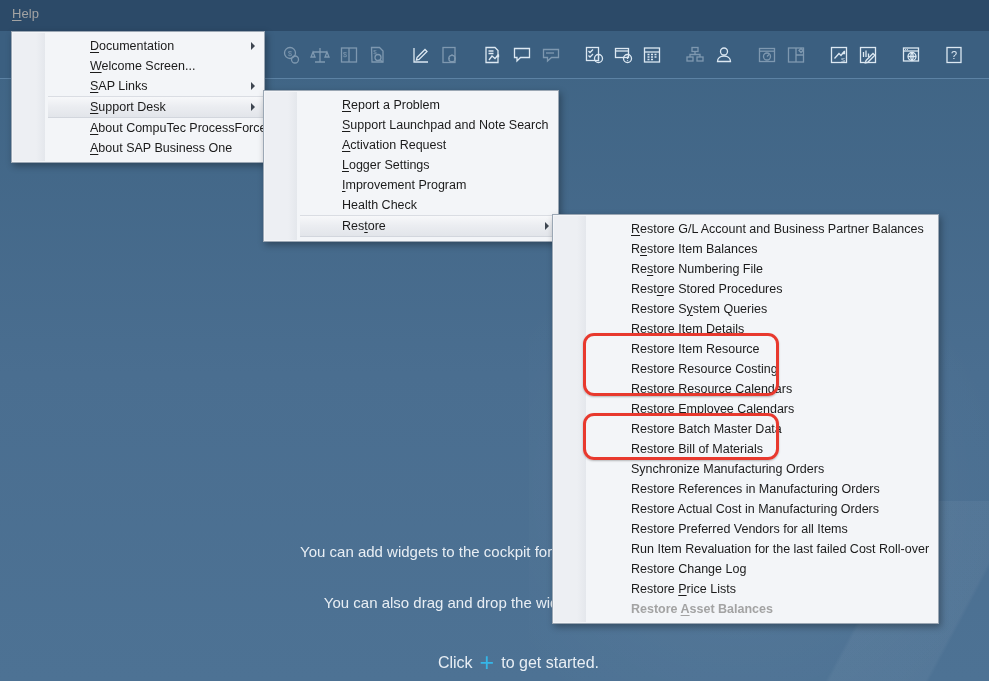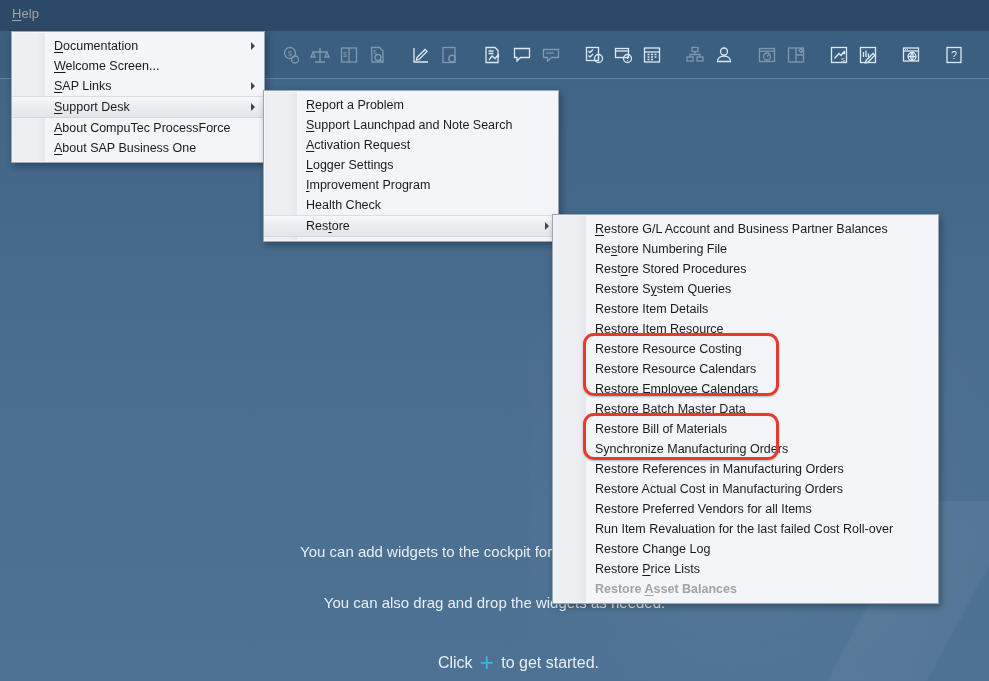--- a/index.html
+++ b/index.html
@@ -114,20 +114,21 @@
   .mi {
     position: relative;
     height: 20px;
     line-height: 20px;
     padding-left: 42px;
     padding-right: 22px;
     font-size: 12.5px;
     color: #1B1B1B;
     white-space: nowrap;
     cursor: default;
+    margin-left: 36px;
   }
   .mi.disabled { color: #A3A3A3; font-weight: bold; }
   .mi.sel {
     background: linear-gradient(180deg, #F7F8FA 0%, #EBEDF1 48%, #E2E5EA 100%);
     border-top: 1px solid #DADDE3;
     border-bottom: 1px solid #D2D6DD;
     height: 18px;
     line-height: 18px;
   }
   .mi .arrow {
@@ -373,20 +374,21 @@
         <div class="mi"><span><u>I</u>mprovement Program</span></div>
         <div class="mi"><span>Health Check</span></div>
         <div class="mi sel"><span>Res<u>t</u>ore</span><span class="arrow"></span></div>
       </div>
   </div>
 
   <div class="menu" id="menu-rest">
     <div class="gutter"></div>
     <div id="rest-items">
         <div class="mi"><span><u>R</u>estore G/L Account and Business Partner Balances</span></div>
+        <div class="mi"><span>R<u>e</u>store Item Balances</span></div>
         <div class="mi"><span>Re<u>s</u>tore Numbering File</span></div>
         <div class="mi"><span>Rest<u>o</u>re Stored Procedures</span></div>
         <div class="mi"><span>Restore S<u>y</u>stem Queries</span></div>
         <div class="mi"><span>Restore Item Details</span></div>
         <div class="mi"><span>Restore Item Resource</span></div>
         <div class="mi"><span>Restore Resource Costing</span></div>
         <div class="mi"><span>Restore Resource Calendars</span></div>
         <div class="mi"><span>Restore Employee Calendars</span></div>
         <div class="mi"><span>Restore Batch Master Data</span></div>
         <div class="mi"><span>Restore Bill of Materials</span></div>

